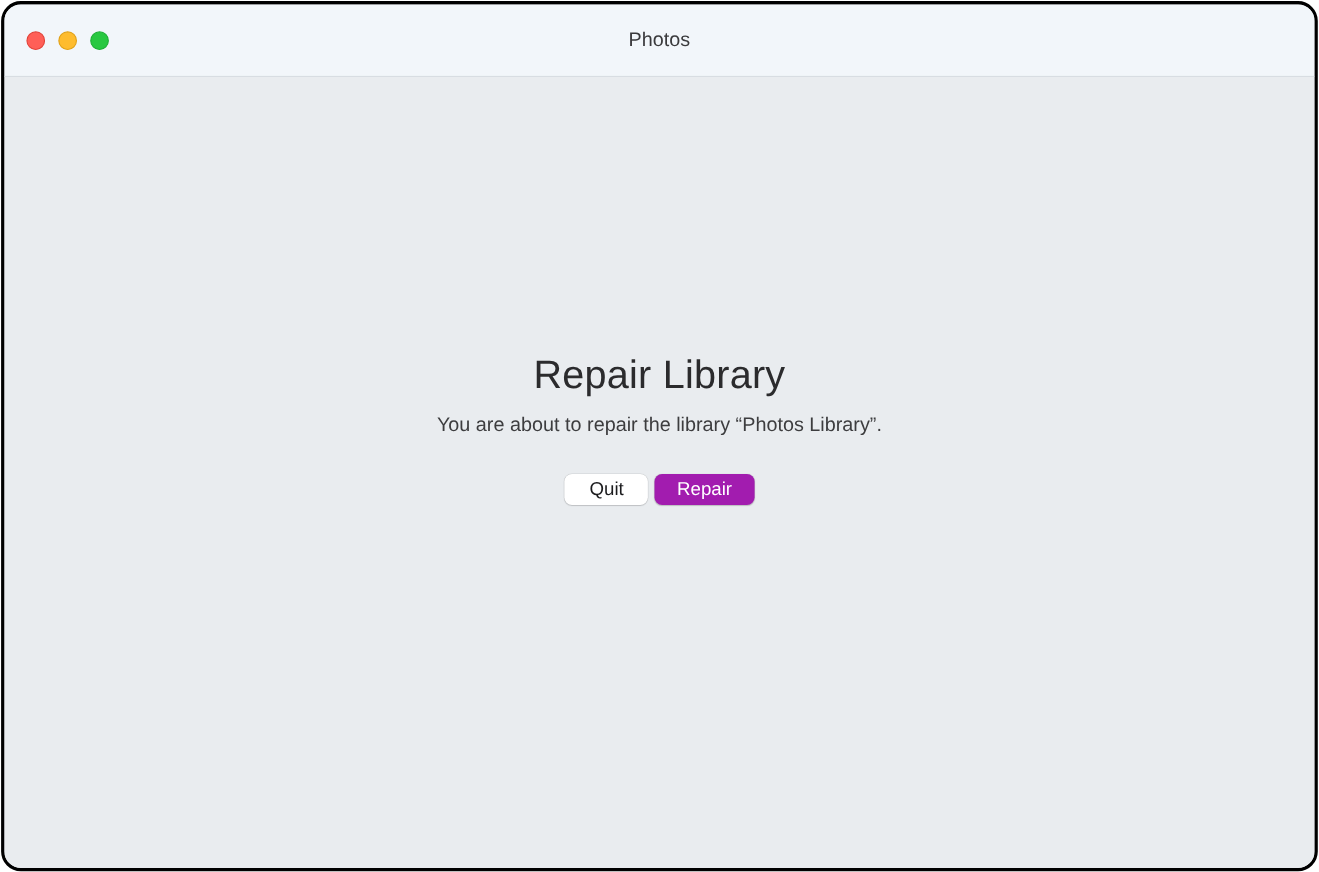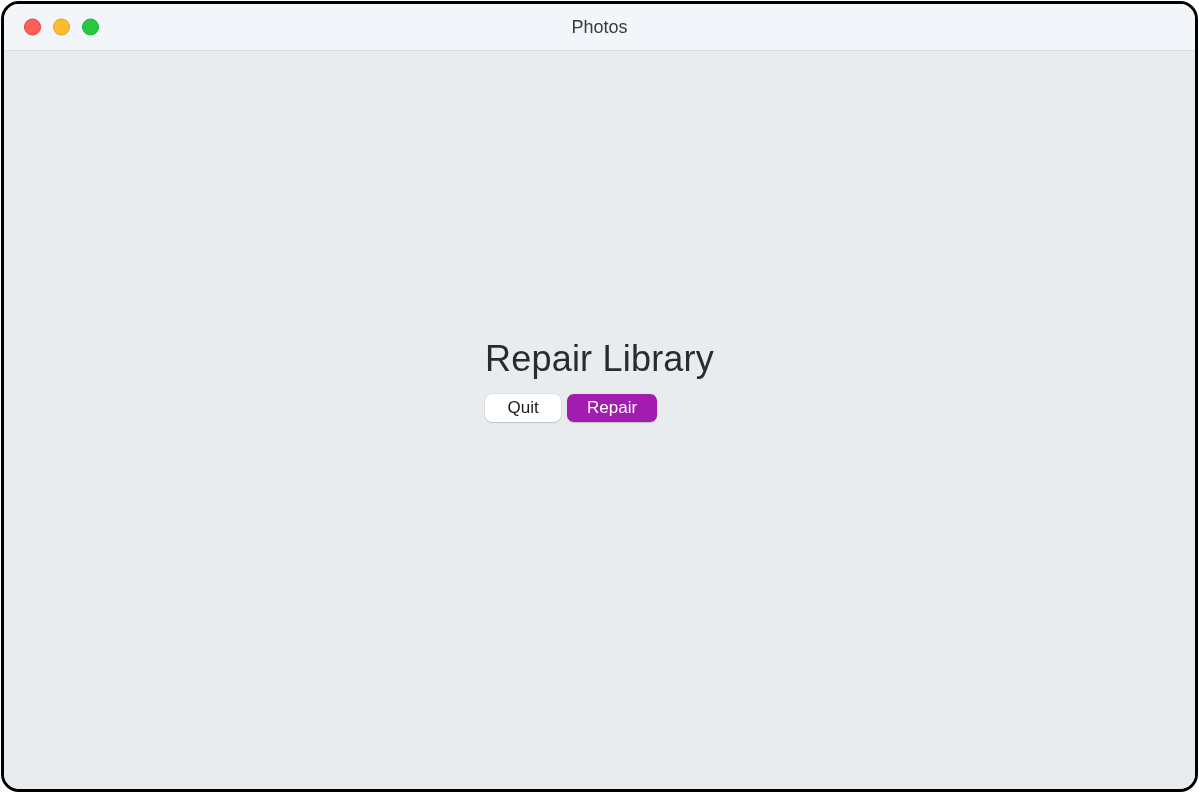--- a/index.html
+++ b/index.html
@@ -15,21 +15,21 @@
       height: 791px;
       margin: 1px;
       border: 3px solid #000;
       border-radius: 18px;
       overflow: hidden;
       background: #e9ecef;
       display: flex;
       flex-direction: column;
     }
     .titlebar {
-      height: 47px;
+      height: 66px;
       background: #f2f6fa;
       border-bottom: 1px solid #d8dde2;
       position: relative;
       display: flex;
       align-items: center;
       justify-content: center;
       flex-shrink: 0;
     }
     .traffic-lights {
       position: absolute;
@@ -55,20 +55,21 @@
     .content-area {
       flex: 1;
       background: #e9ecef;
       display: flex;
       align-items: center;
       justify-content: center;
     }
     .dialog {
       display: flex;
       flex-direction: column;
+      align-items: center;
       transform: translateY(-40px);
     }
     .dialog-heading {
       font-size: 36px;
       font-weight: 500;
       color: #2b2b2d;
       margin-bottom: 14px;
       letter-spacing: 0.2px;
     }
     .dialog-subtext {
@@ -112,19 +113,20 @@
     <div class="traffic-lights">
       <div class="traffic-light close"></div>
       <div class="traffic-light minimize"></div>
       <div class="traffic-light zoom"></div>
     </div>
     <div class="window-title">Photos</div>
   </div>
   <div class="content-area">
     <div class="dialog">
       <h1 class="dialog-heading">Repair Library</h1>
+      <p class="dialog-subtext">You are about to repair the library “Photos Library”.</p>
       <div class="button-row">
         <button class="btn btn-secondary">Quit</button>
         <button class="btn btn-primary">Repair</button>
       </div>
     </div>
   </div>
 </div>
 
 </body></html>

